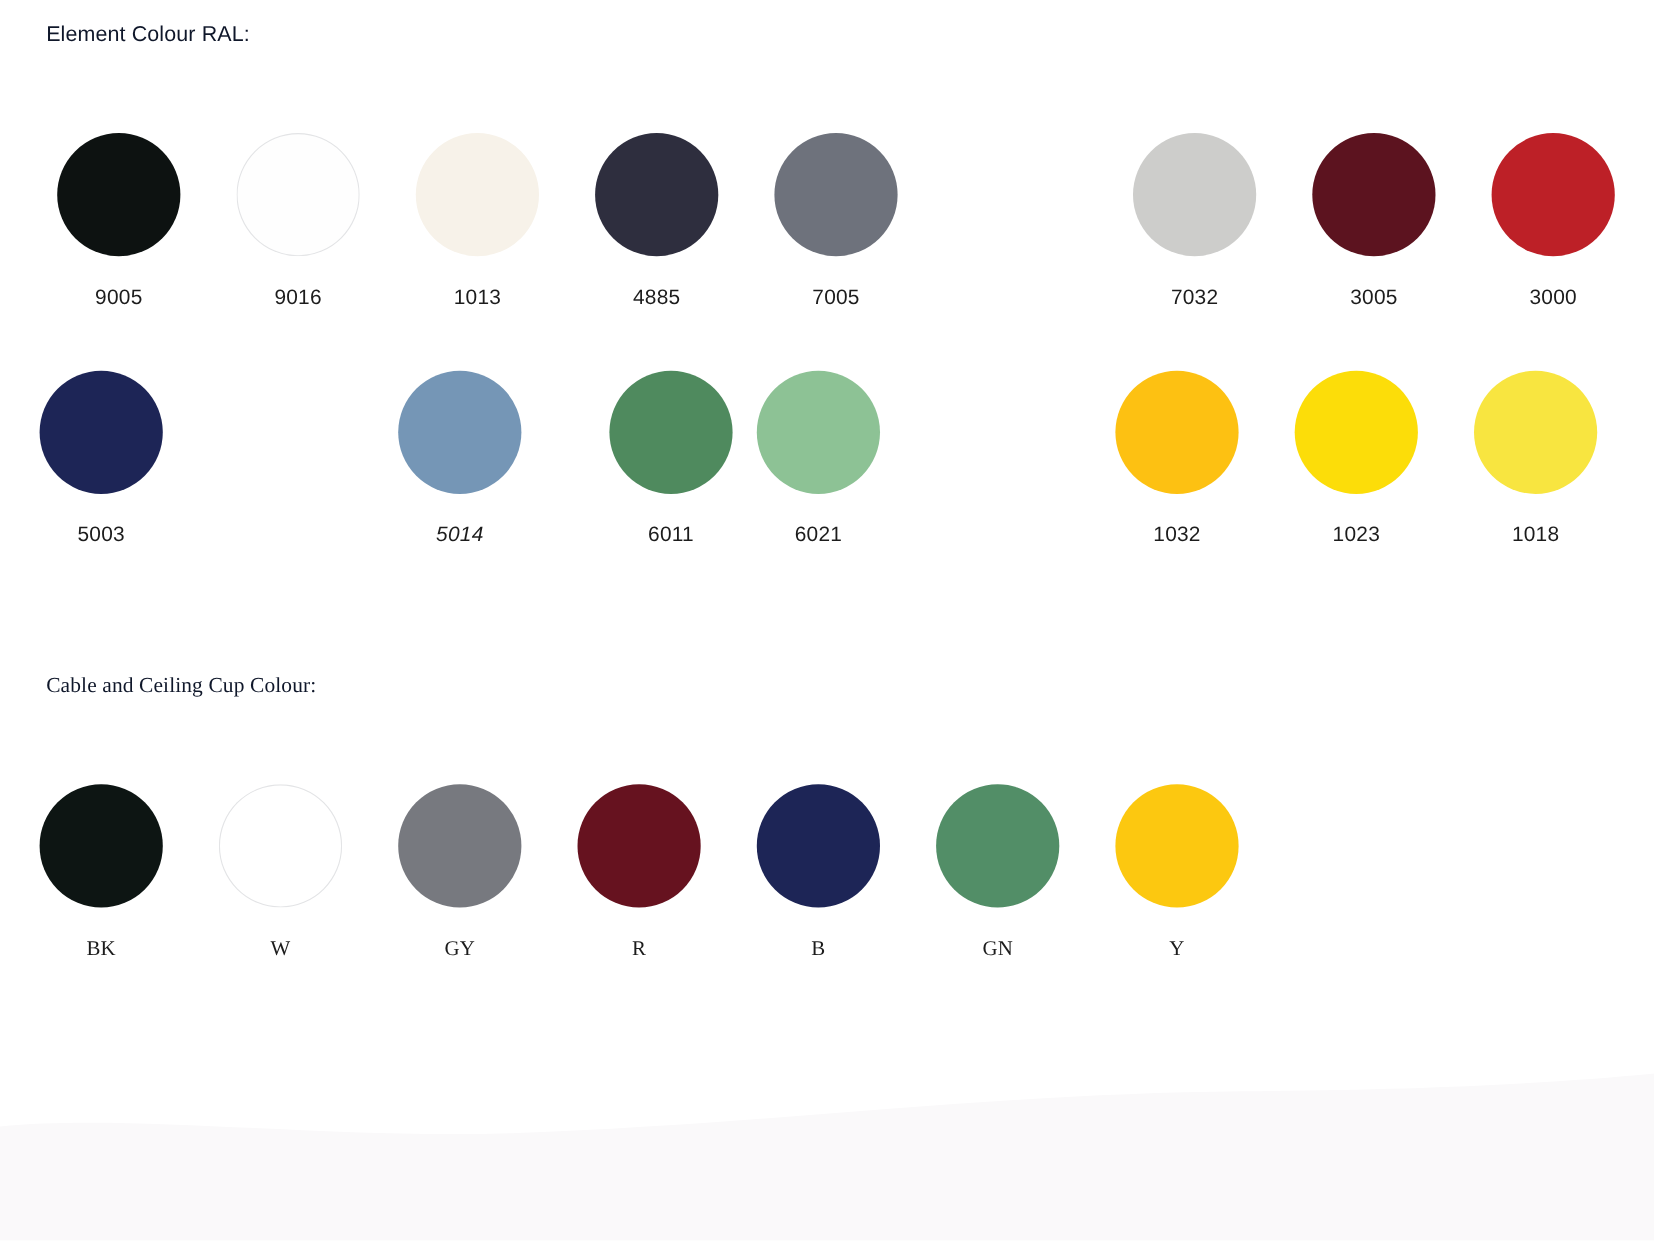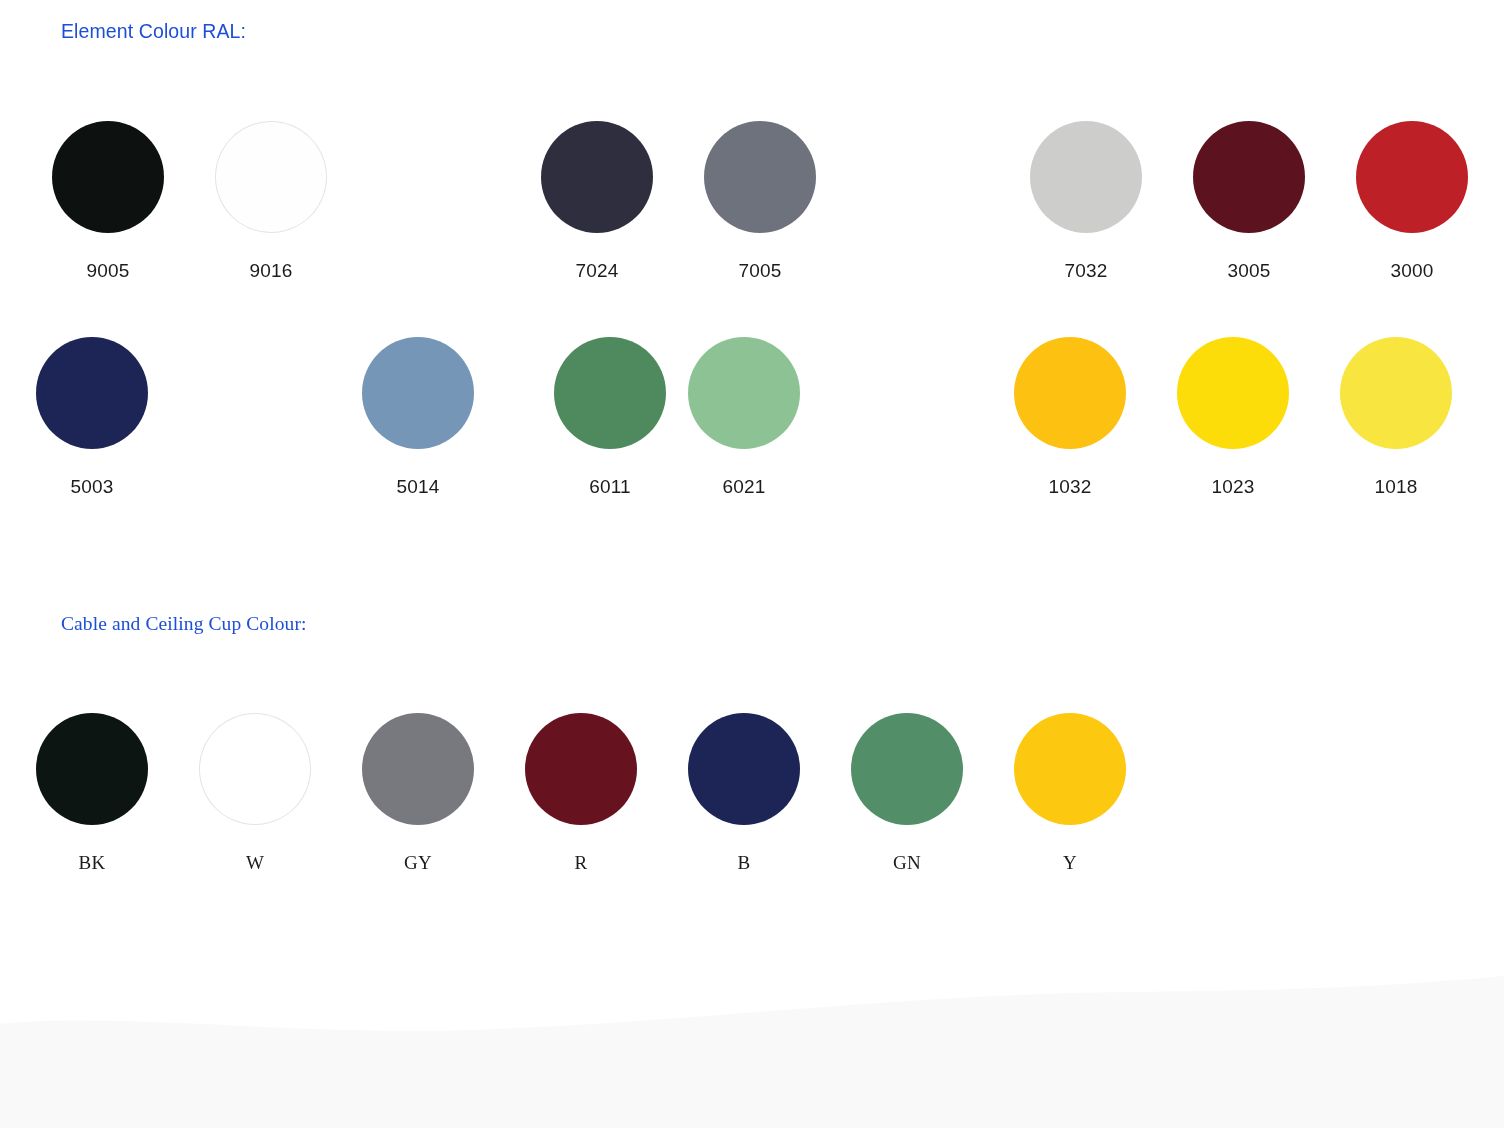--- a/index.html
+++ b/index.html
@@ -37,23 +37,23 @@
   .section {
     position: absolute;
     left: 0;
     width: 1504px;
   }
 
   .section-title {
     font-size: 19.5px;
     font-weight: 400;
     letter-spacing: 0.1px;
-    color: #1d4ed8;
+    color: #0f172a;
     margin: 0;
-    padding-left: 61px;
+    padding-left: 42px;
     white-space: nowrap;
   }
 
   .swatch-row {
     position: relative;
     height: 190px;
     padding-left: 36px;
     box-sizing: border-box;
   }
 
@@ -107,23 +107,27 @@
     <div class="rows" style="height:406px;">
       <div class="swatch-row" id="row-ral-1">
           <div class="swatch" style="left: 36px;">
             <span class="swatch-dot" style="background: rgb(13, 18, 17);"></span>
             <span class="swatch-label">9005</span>
           </div>
           <div class="swatch" style="left: 199px;">
             <span class="swatch-dot outlined" style="background: rgb(254, 254, 254);"></span>
             <span class="swatch-label">9016</span>
           </div>
+          <div class="swatch" style="left: 362px;">
+            <span class="swatch-dot" style="background: rgb(247, 242, 233);"></span>
+            <span class="swatch-label">1013</span>
+          </div>
           <div class="swatch" style="left: 525px;">
             <span class="swatch-dot" style="background: rgb(46, 46, 62);"></span>
-            <span class="swatch-label">7024</span>
+            <span class="swatch-label">4885</span>
           </div>
           <div class="swatch" style="left: 688px;">
             <span class="swatch-dot" style="background: rgb(110, 114, 124);"></span>
             <span class="swatch-label">7005</span>
           </div>
           <div class="swatch" style="left: 1014px;">
             <span class="swatch-dot" style="background: rgb(205, 205, 203);"></span>
             <span class="swatch-label">7032</span>
           </div>
           <div class="swatch" style="left: 1177px;">
@@ -134,21 +138,21 @@
             <span class="swatch-dot" style="background: rgb(189, 32, 39);"></span>
             <span class="swatch-label">3000</span>
           </div>
         </div>
 
       <div class="swatch-row" id="row-ral-2">
           <div class="swatch" style="left: 36px;">
             <span class="swatch-dot" style="background: rgb(29, 37, 86);"></span>
             <span class="swatch-label">5003</span>
           </div>
-          <div class="swatch" style="left: 362px;">
+          <div class="swatch" style="left: 362px; font-style: italic;">
             <span class="swatch-dot" style="background: rgb(117, 150, 182);"></span>
             <span class="swatch-label">5014</span>
           </div>
           <div class="swatch" style="left: 554px;">
             <span class="swatch-dot" style="background: rgb(79, 138, 94);"></span>
             <span class="swatch-label">6011</span>
           </div>
           <div class="swatch" style="left: 688px;">
             <span class="swatch-dot" style="background: rgb(141, 194, 149);"></span>
             <span class="swatch-label">6021</span>

